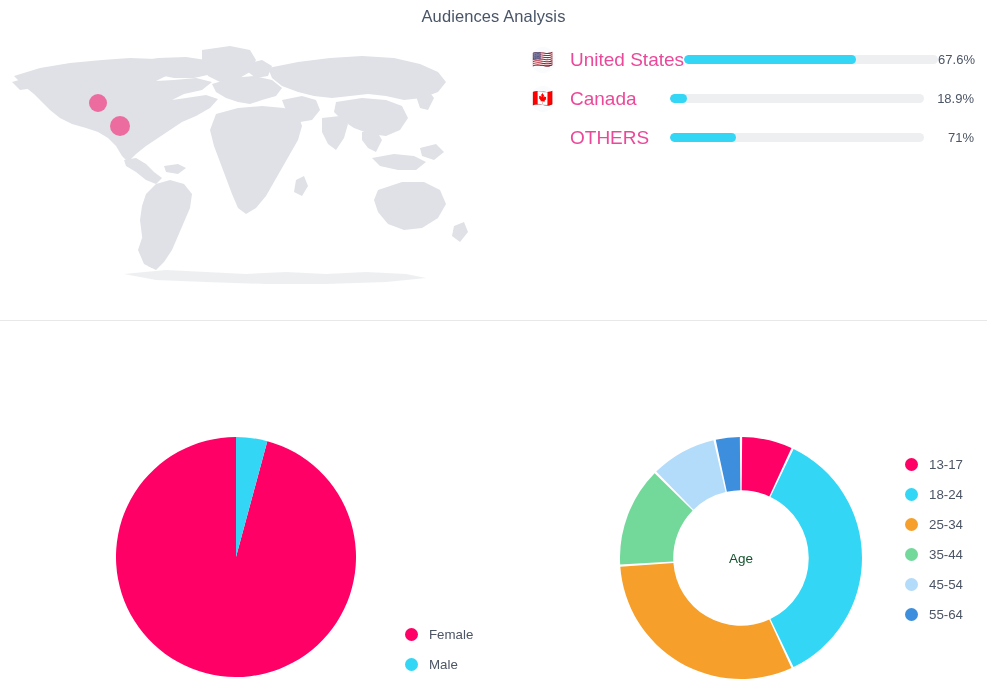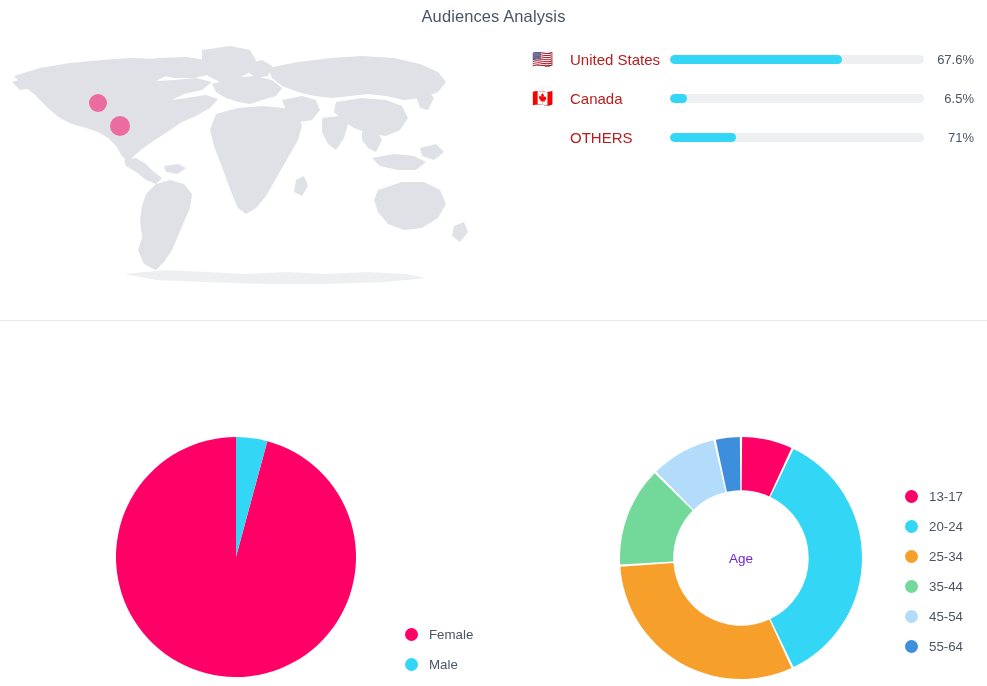--- a/index.html
+++ b/index.html
@@ -67,22 +67,22 @@
     align-items: center;
     justify-content: center;
     font-size: 17px;
     line-height: 1;
     overflow: hidden;
   }
   .flag-badge.empty { background: transparent; }
   .country-name {
     flex: 0 0 100px;
     margin-left: 14px;
-    font-size: 15px;
-    color: #b91c1c;
+    font-size: 19px;
+    color: #ec4899;
     white-space: nowrap;
   }
   .bar-track {
     flex: 0 0 254px;
     height: 9px;
     border-radius: 5px;
     background: #eeeff1;
     overflow: hidden;
   }
   .bar-fill {
@@ -145,26 +145,26 @@
     width: 242px; height: 242px;
   }
   #donut-center-label {
     position: absolute;
     left: 127px; top: 21px;
     width: 242px; height: 242px;
     display: flex;
     align-items: center;
     justify-content: center;
     font-size: 13.5px;
-    color: #6d28d9;
+    color: #14532d;
     pointer-events: none;
   }
   #age-legend {
     position: absolute;
-    left: 412px; top: 33px; margin-top: 32px;
+    left: 412px; top: 33px;
   }
 
   .legend-item {
     display: flex;
     align-items: center;
     height: 30px;
   }
   .legend-dot {
     width: 13px; height: 13px;
     border-radius: 50%;
@@ -261,21 +261,21 @@
       </div>
       <div class="country-pct">67.6%</div>
     </div>
 
     <div class="country-row">
       <div class="flag-badge">🇨🇦</div>
       <div class="country-name">Canada</div>
       <div class="bar-track">
         <div class="bar-fill" style="width: 6.5%;"></div>
       </div>
-      <div class="country-pct">6.5%</div>
+      <div class="country-pct">18.9%</div>
     </div>
 
     <div class="country-row">
       <div class="flag-badge empty"></div>
       <div class="country-name">OTHERS</div>
       <div class="bar-track">
         <div class="bar-fill" style="width: 26%;"></div>
       </div>
       <div class="country-pct">71%</div>
     </div>
@@ -320,21 +320,21 @@
     </svg>
     <div id="donut-center-label">Age</div>
 
     <div id="age-legend">
       <div class="legend-item">
         <span class="legend-dot" style="background: rgb(255, 0, 102);"></span>
         <span class="legend-label">13-17</span>
       </div>
       <div class="legend-item">
         <span class="legend-dot" style="background: rgb(51, 214, 245);"></span>
-        <span class="legend-label">20-24</span>
+        <span class="legend-label">18-24</span>
       </div>
       <div class="legend-item">
         <span class="legend-dot" style="background: rgb(246, 160, 43);"></span>
         <span class="legend-label">25-34</span>
       </div>
       <div class="legend-item">
         <span class="legend-dot" style="background: rgb(115, 217, 155);"></span>
         <span class="legend-label">35-44</span>
       </div>
       <div class="legend-item">

